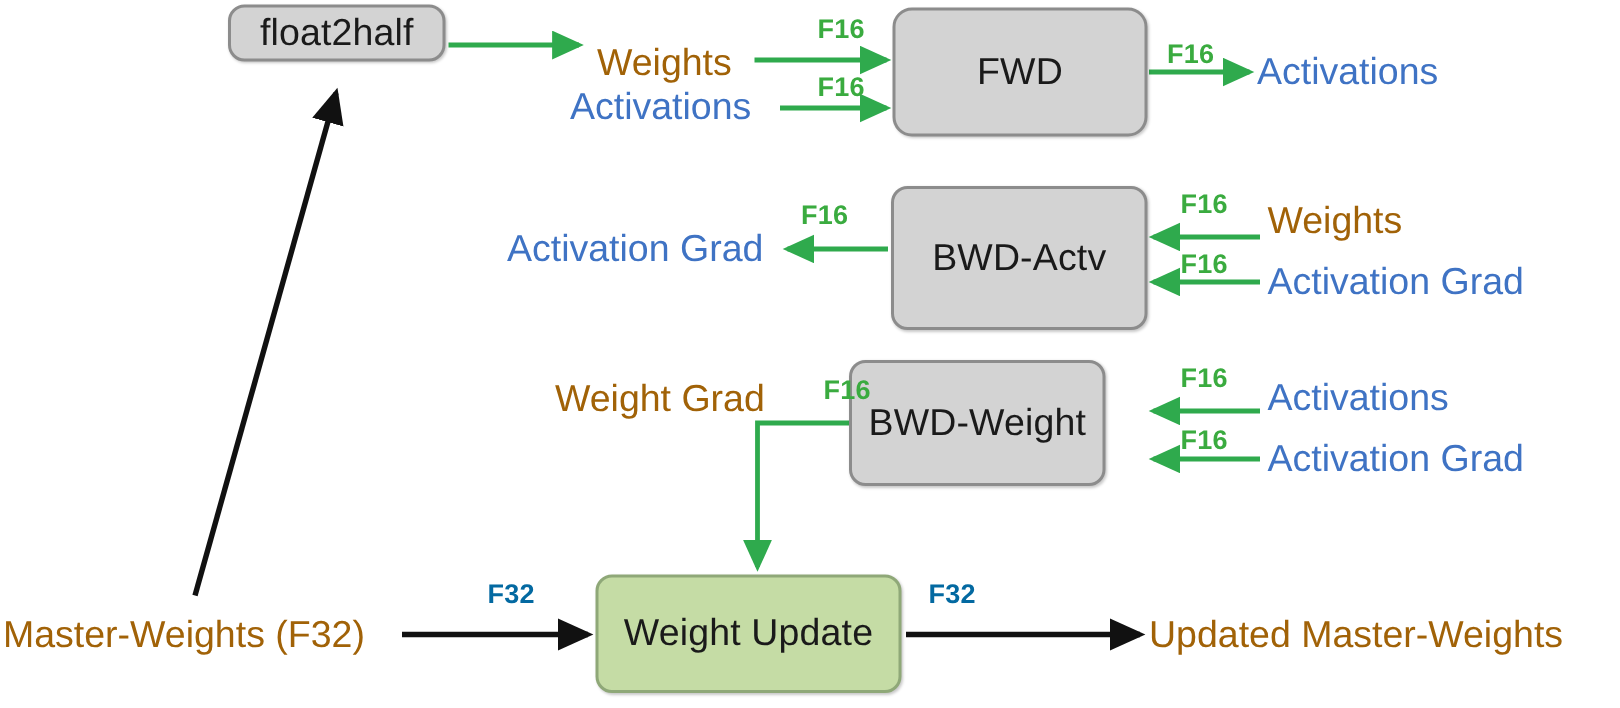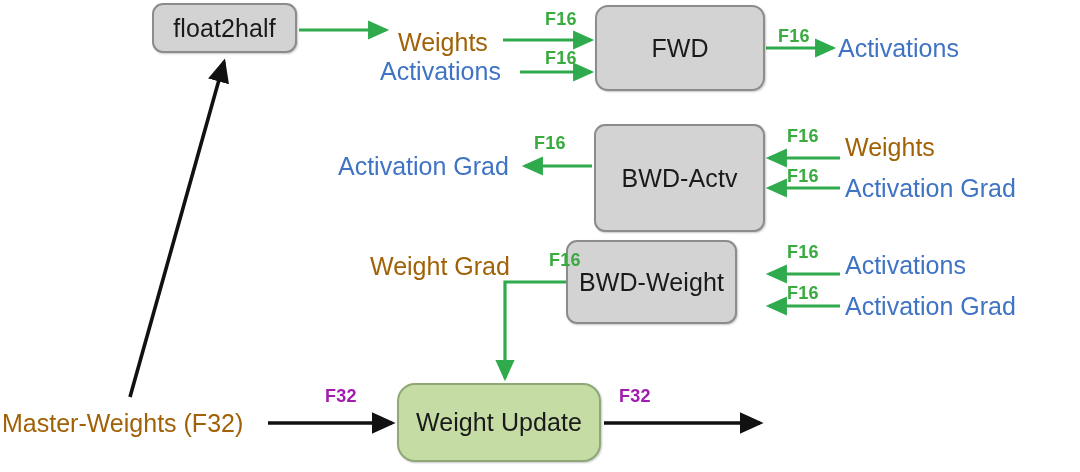--- a/index.html
+++ b/index.html
@@ -46,21 +46,21 @@
     line-height: 1;
   }
   .label.black { color: #a16207; }
   .label.blue  { color: #3f73c4; }
   .label.tag {
     font-size: 18px;
     font-weight: bold;
     letter-spacing: 0.2px;
   }
   .label.tag.green-tag { color: #3aab3f; }
-  .label.tag.dark-tag  { color: #a21caf; }
+  .label.tag.dark-tag  { color: #0369a1; }
 </style>
 </head>
 <body>
 
 <div id="diagram-root">
 
   <svg id="edges-layer" viewBox="0 0 1080 472" width="1080" height="472" xmlns="http://www.w3.org/2000/svg">
     <defs>
       <marker id="arrow-green" markerWidth="7" markerHeight="7" refX="5.6" refY="3" orient="auto">
         <path d="M0,0 L6.6,3 L0,6 z" fill="#2faa4d"></path>
@@ -85,46 +85,47 @@
       <line x1="840" y1="306" x2="769" y2="306" marker-end="url(#arrow-green)"></line>
     </g>
 
     <g stroke="#111111" stroke-width="3.6" fill="none">
       <line x1="130" y1="397" x2="224" y2="62" marker-end="url(#arrow-black)"></line>
       <line x1="268" y1="423" x2="392" y2="423" marker-end="url(#arrow-black)"></line>
       <line x1="604" y1="423" x2="760" y2="423" marker-end="url(#arrow-black)"></line>
     </g>
   </svg>
 
-  <div class="node gray" style="left:152px; top:3px;   width:145px; height:50px;">
+  <div class="node gray" style="left:152px; top:3px;   width:145px; height:38px;">
     <span>float2half</span>
   </div>
   <div class="node gray" style="left:595px; top:5px;   width:170px; height:86px;border-radius:13px;">
     <span>FWD</span>
   </div>
-  <div class="node gray" style="left:594px; top:124px; width:171px; height:108px;">
+  <div class="node gray" style="left:594px; top:124px; width:171px; height:96px;">
     <span>BWD-Actv</span>
   </div>
   <div class="node gray" style="left:566px; top:240px; width:171px; height:84px;">
     <span>BWD-Weight</span>
   </div>
-  <div class="node green" style="left:397px; top:383px; width:204px; height:79px;border-radius:18px;">
+  <div class="node green" style="left:397px; top:383px; width:204px; height:79px;">
     <span>Weight Update</span>
   </div>
 
   <div class="label black" style="left:398px; top:30px;">Weights</div>
   <div class="label blue" style="left:380px; top:59px;">Activations</div>
   <div class="label blue" style="left:838px; top:36px;">Activations</div>
   <div class="label blue" style="left:338px; top:154px;">Activation Grad</div>
   <div class="label black" style="left:845px; top:135px;">Weights</div>
   <div class="label blue" style="left:845px; top:176px;">Activation Grad</div>
   <div class="label black" style="left:370px; top:254px;">Weight Grad</div>
   <div class="label blue" style="left:845px; top:253px;">Activations</div>
   <div class="label blue" style="left:845px; top:294px;">Activation Grad</div>
   <div class="label black" style="left:2px;   top:411px;">Master-Weights (F32)</div>
+  <div class="label black" style="left:766px; top:411px;">Updated Master-Weights</div>
 
   <div class="label tag green-tag" style="left:545px; top:10px;">F16</div>
   <div class="label tag green-tag" style="left:545px; top:49px;">F16</div>
   <div class="label tag green-tag" style="left:778px; top:27px;">F16</div>
   <div class="label tag green-tag" style="left:534px; top:134px;">F16</div>
   <div class="label tag green-tag" style="left:787px; top:127px;">F16</div>
   <div class="label tag green-tag" style="left:787px; top:167px;">F16</div>
   <div class="label tag green-tag" style="left:549px; top:251px;">F16</div>
   <div class="label tag green-tag" style="left:787px; top:243px;">F16</div>
   <div class="label tag green-tag" style="left:787px; top:284px;">F16</div>

